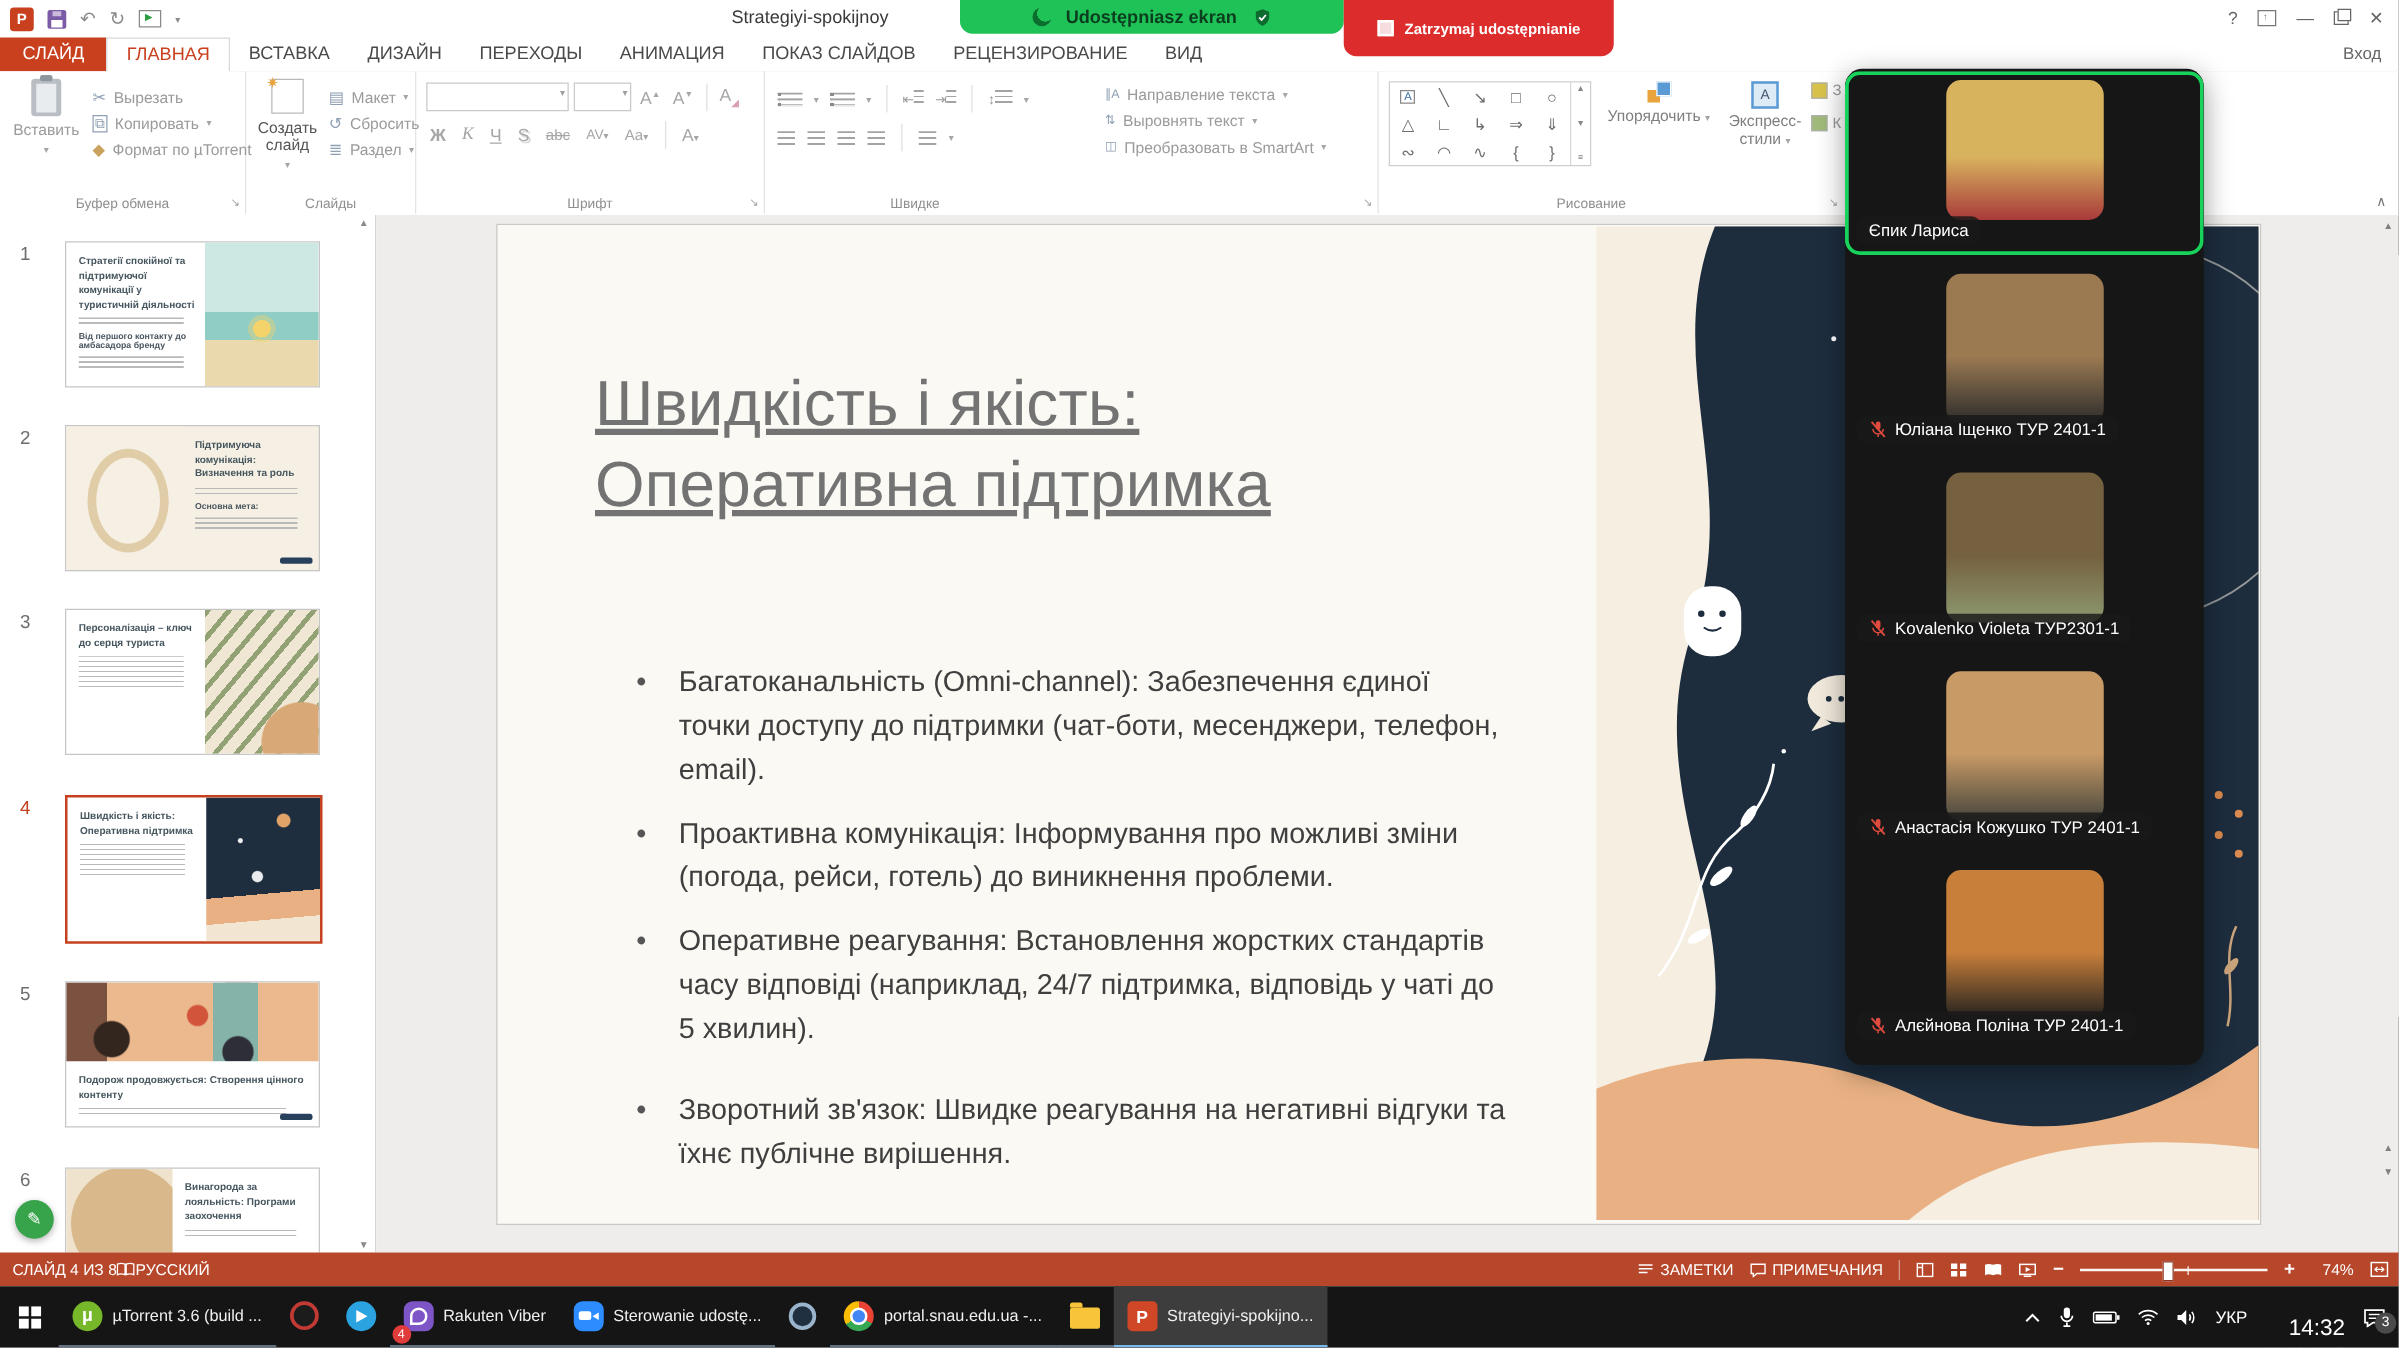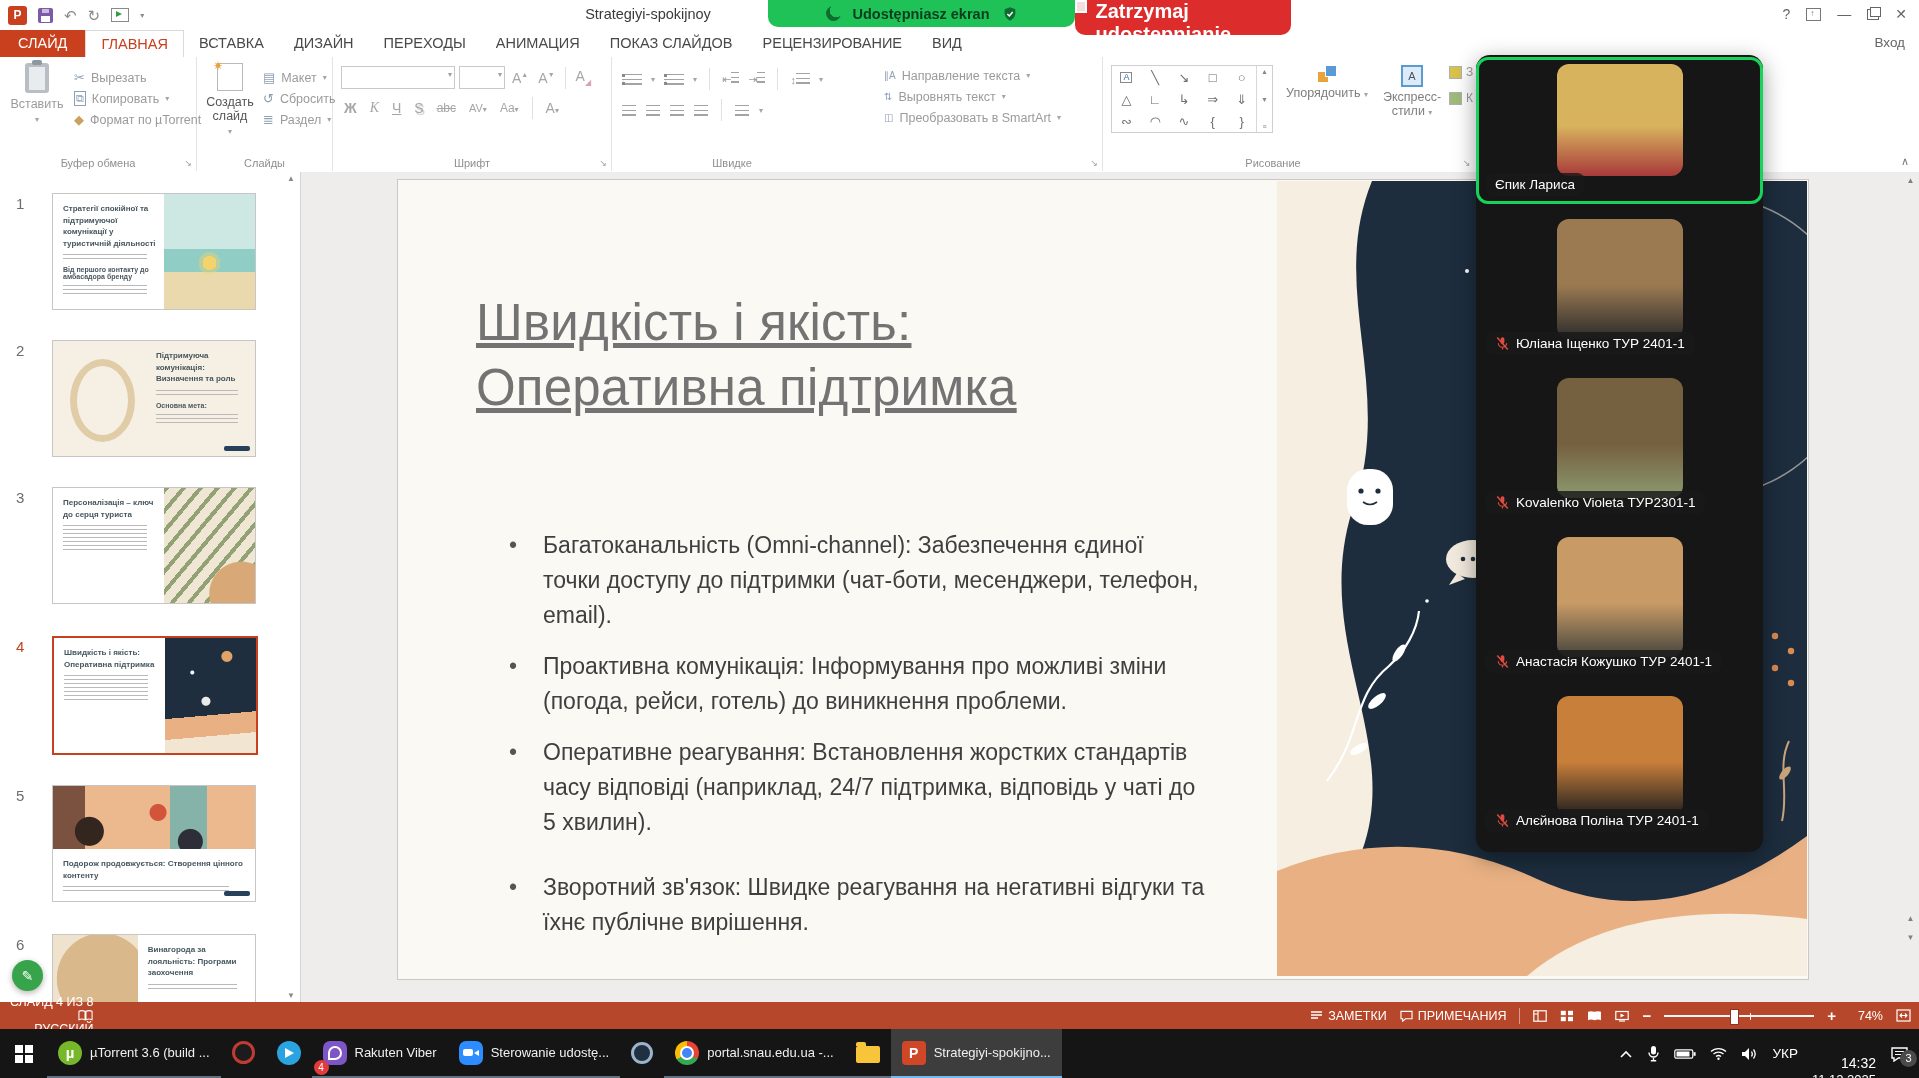--- a/index.html
+++ b/index.html
@@ -12,21 +12,21 @@
   .floppy{width:15px;height:15px;background:#7B5AA6;border-radius:2px;position:relative;}
   .floppy::before{content:"";position:absolute;left:3px;right:3px;bottom:1px;height:6px;background:#fff;}
   .floppy::after{content:"";position:absolute;left:4px;right:4px;top:1px;height:4px;background:#cbbade;}
   .qat-glyph{color:#8a8a8a;font-size:15px;line-height:15px;}
   .qat-caret{color:#8a8a8a;font-size:8px;}
   .present-ic{width:16px;height:12px;border:1.5px solid #8a8a8a;position:relative;}
   .present-ic::after{content:"";position:absolute;left:4px;top:2px;border-left:6px solid #2e9e43;border-top:3px solid transparent;border-bottom:3px solid transparent;}
   .doc-title{position:absolute;left:540px;width:216px;top:0;height:28px;line-height:28px;font-size:14.5px;color:#3a3a3a;text-align:center;white-space:nowrap;overflow:hidden;}
   .share-pill{position:absolute;left:768px;top:0;width:307px;height:27px;background:#1EC256;border-radius:0 0 10px 10px;display:flex;align-items:center;justify-content:center;gap:12px;z-index:70;font-weight:bold;color:#0B3D1E;font-size:14.5px;}
   .eclipse{width:15px;height:15px;border-radius:50%;background:radial-gradient(circle at 68% 32%,#1EC256 0 44%,#0C6E2E 46%);}
-  .stop-pill{position:absolute;left:1075px;top:0;width:216px;height:35px;background:#DD2C2C;border-radius:0 0 10px 10px;display:flex;align-items:flex-start;justify-content:center;gap:9px;z-index:70;font-weight:bold;color:#fff;font-size:20px;cursor:pointer;}
+  .stop-pill{position:absolute;left:1075px;top:0;width:216px;height:45px;background:#DD2C2C;border-radius:0 0 10px 10px;display:flex;align-items:center;justify-content:center;gap:9px;z-index:70;font-weight:bold;color:#fff;font-size:12px;cursor:pointer;}
   .stop-sq{width:9px;height:9px;border:2px solid #fff;background:#f6dcdc;}
   .winctl{position:absolute;right:12px;top:0;height:28px;display:flex;gap:16px;align-items:center;color:#666;font-size:14px;}
   .winctl span{cursor:pointer;}
   .ribopts{width:13px;height:11px;border:1px solid #777;position:relative;font-size:0;}
   .ribopts::after{content:"↑";position:absolute;left:3px;top:0px;font-size:8px;color:#777;}
   .restore-ic{width:10px;height:9px;border:1px solid #666;position:relative;}
   .restore-ic::before{content:"";position:absolute;left:2px;top:-3px;width:9px;height:8px;border:1px solid #666;background:#fff;}
   
   .tabsrow{position:absolute;top:30px;left:0;right:0;height:27px;background:#fff;border-bottom:1px solid #d9d9d9;}
   .tabs{display:flex;height:27px;align-items:stretch;}
@@ -106,21 +106,21 @@
   
   .zoompanel{position:absolute;left:1476px;top:55px;width:287px;height:797px;background:#161616;border-radius:14px;z-index:60;box-shadow:0 6px 22px rgba(0,0,0,.4);overflow:hidden;padding-top:2px;box-sizing:border-box;}
   .tile{position:relative;height:159px;}
   .tile.active{height:147px;box-shadow:inset 0 0 0 3px #17D35B;border-radius:12px;}
   .vid{position:absolute;left:50%;transform:translateX(-50%);top:15px;width:126px;height:120px;border-radius:12px;}
   .tile.active .vid{top:7px;height:112px;}
   .nrow{position:absolute;left:9px;bottom:8px;display:flex;align-items:center;}
   .npill{display:flex;align-items:center;gap:6px;background:rgba(24,24,24,.82);color:#fff;font-size:13.5px;padding:4px 10px;border-radius:8px;white-space:nowrap;}
   
   .statusbar{position:absolute;top:1002px;left:0;right:0;height:27px;background:#B7472A;color:#fff;display:flex;align-items:center;font-size:12.5px;}
-  .sb-left{display:flex;align-items:flex-end;gap:0;padding-left:10px;flex-direction:column;}
+  .sb-left{display:flex;align-items:flex-start;gap:0;padding-left:10px;}
   .sb-right{margin-left:auto;display:flex;align-items:center;gap:13px;padding-right:8px;}
   .sb-item{display:flex;align-items:center;gap:5px;cursor:pointer;}
   .zoomslider{position:relative;width:150px;height:14px;cursor:pointer;}
   .zoomslider .track{position:absolute;left:0;right:0;top:6.5px;height:1.6px;background:rgba(255,255,255,.95);}
   .zoomslider .tick{position:absolute;left:57%;top:4px;width:1.6px;height:7px;background:rgba(255,255,255,.95);}
   .zoomslider .knob{position:absolute;left:44%;top:0;width:7px;height:14px;background:#fff;border:1px solid #8d3520;}
   .sb-zoomtxt{width:34px;text-align:right;font-size:12.5px;}
   
   .taskbar{position:absolute;top:1029px;left:0;right:0;height:49px;background:#151515;display:flex;align-items:stretch;}
   .start{width:47px;display:flex;align-items:center;justify-content:center;cursor:pointer;}
@@ -143,21 +143,21 @@
   .ti-chrome{border-radius:50%;background:conic-gradient(#ea4335 0 33%,#34a853 33% 66%,#fbbc05 66% 100%);}
   .ti-chrome::after{content:"";width:10px;height:10px;background:#4285f4;border:2.5px solid #fff;border-radius:50%;}
   .ti-folder{background:#f8c53a;border-radius:2px;width:24px;height:17px;flex-basis:24px;position:relative;margin-top:3px;}
   .ti-folder::before{content:"";position:absolute;left:0;top:-4px;width:10px;height:4px;background:#f8c53a;border-radius:2px 2px 0 0;}
   .ti-powerpoint{background:#D04727;border-radius:4px;color:#fff;font-size:14px;font-weight:bold;}
   .tbadge{position:absolute;left:2px;bottom:1px;background:#e23b3b;color:#fff;border-radius:50%;width:15px;height:15px;font-size:10px;display:flex;align-items:center;justify-content:center;}
   .tray{margin-left:auto;display:flex;align-items:center;gap:14px;padding-right:10px;color:#fff;}
   .tray .titem{display:flex;align-items:center;cursor:pointer;}
   .lang{font-size:13.5px;}
   .clock{display:flex;flex-direction:column;align-items:flex-end;line-height:1.3;}
-  .clock .t{font-size:14px;margin-top:36px;}
+  .clock .t{font-size:18px;margin-top:36px;}
   .clock .d{font-size:13px;}
   .notif{position:relative;}
   .nbadge{position:absolute;right:-8px;bottom:-5px;background:#4a4a4a;color:#fff;border-radius:50%;width:17px;height:17px;font-size:11px;display:flex;align-items:center;justify-content:center;}
 </style>
 </head>
 <body>
 
 <div id="app">
 
   <div class="titlebar">

